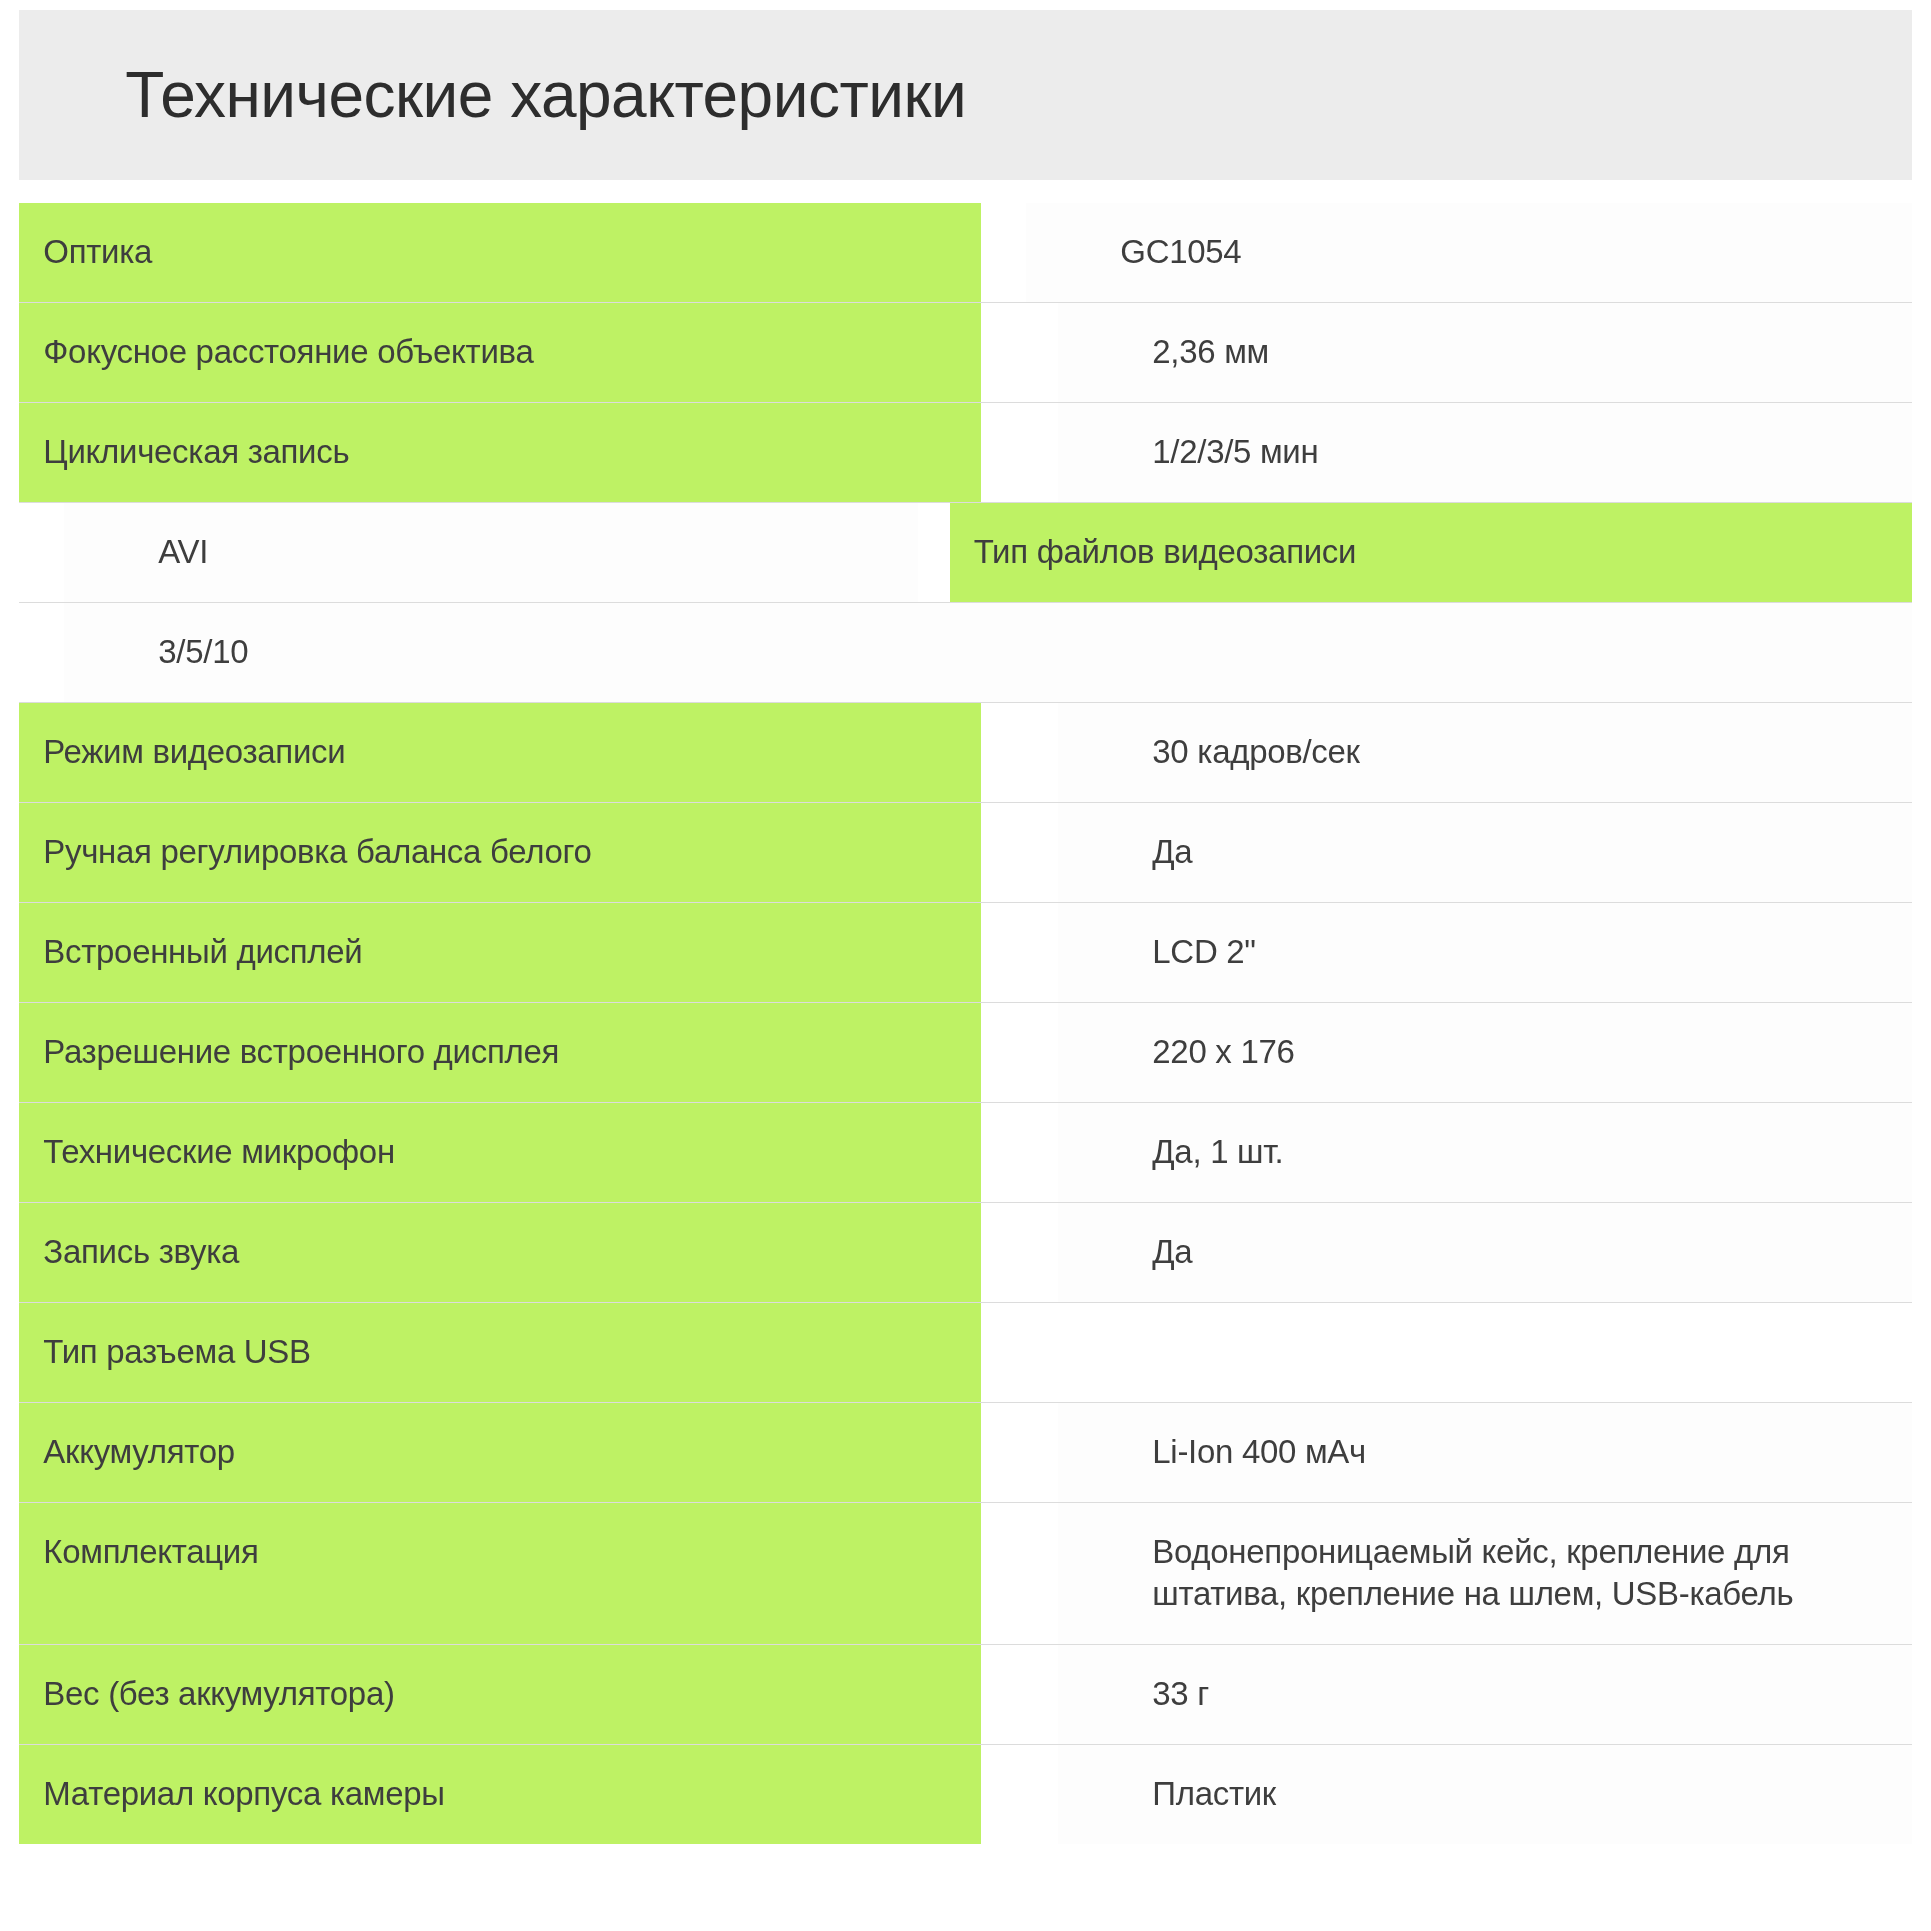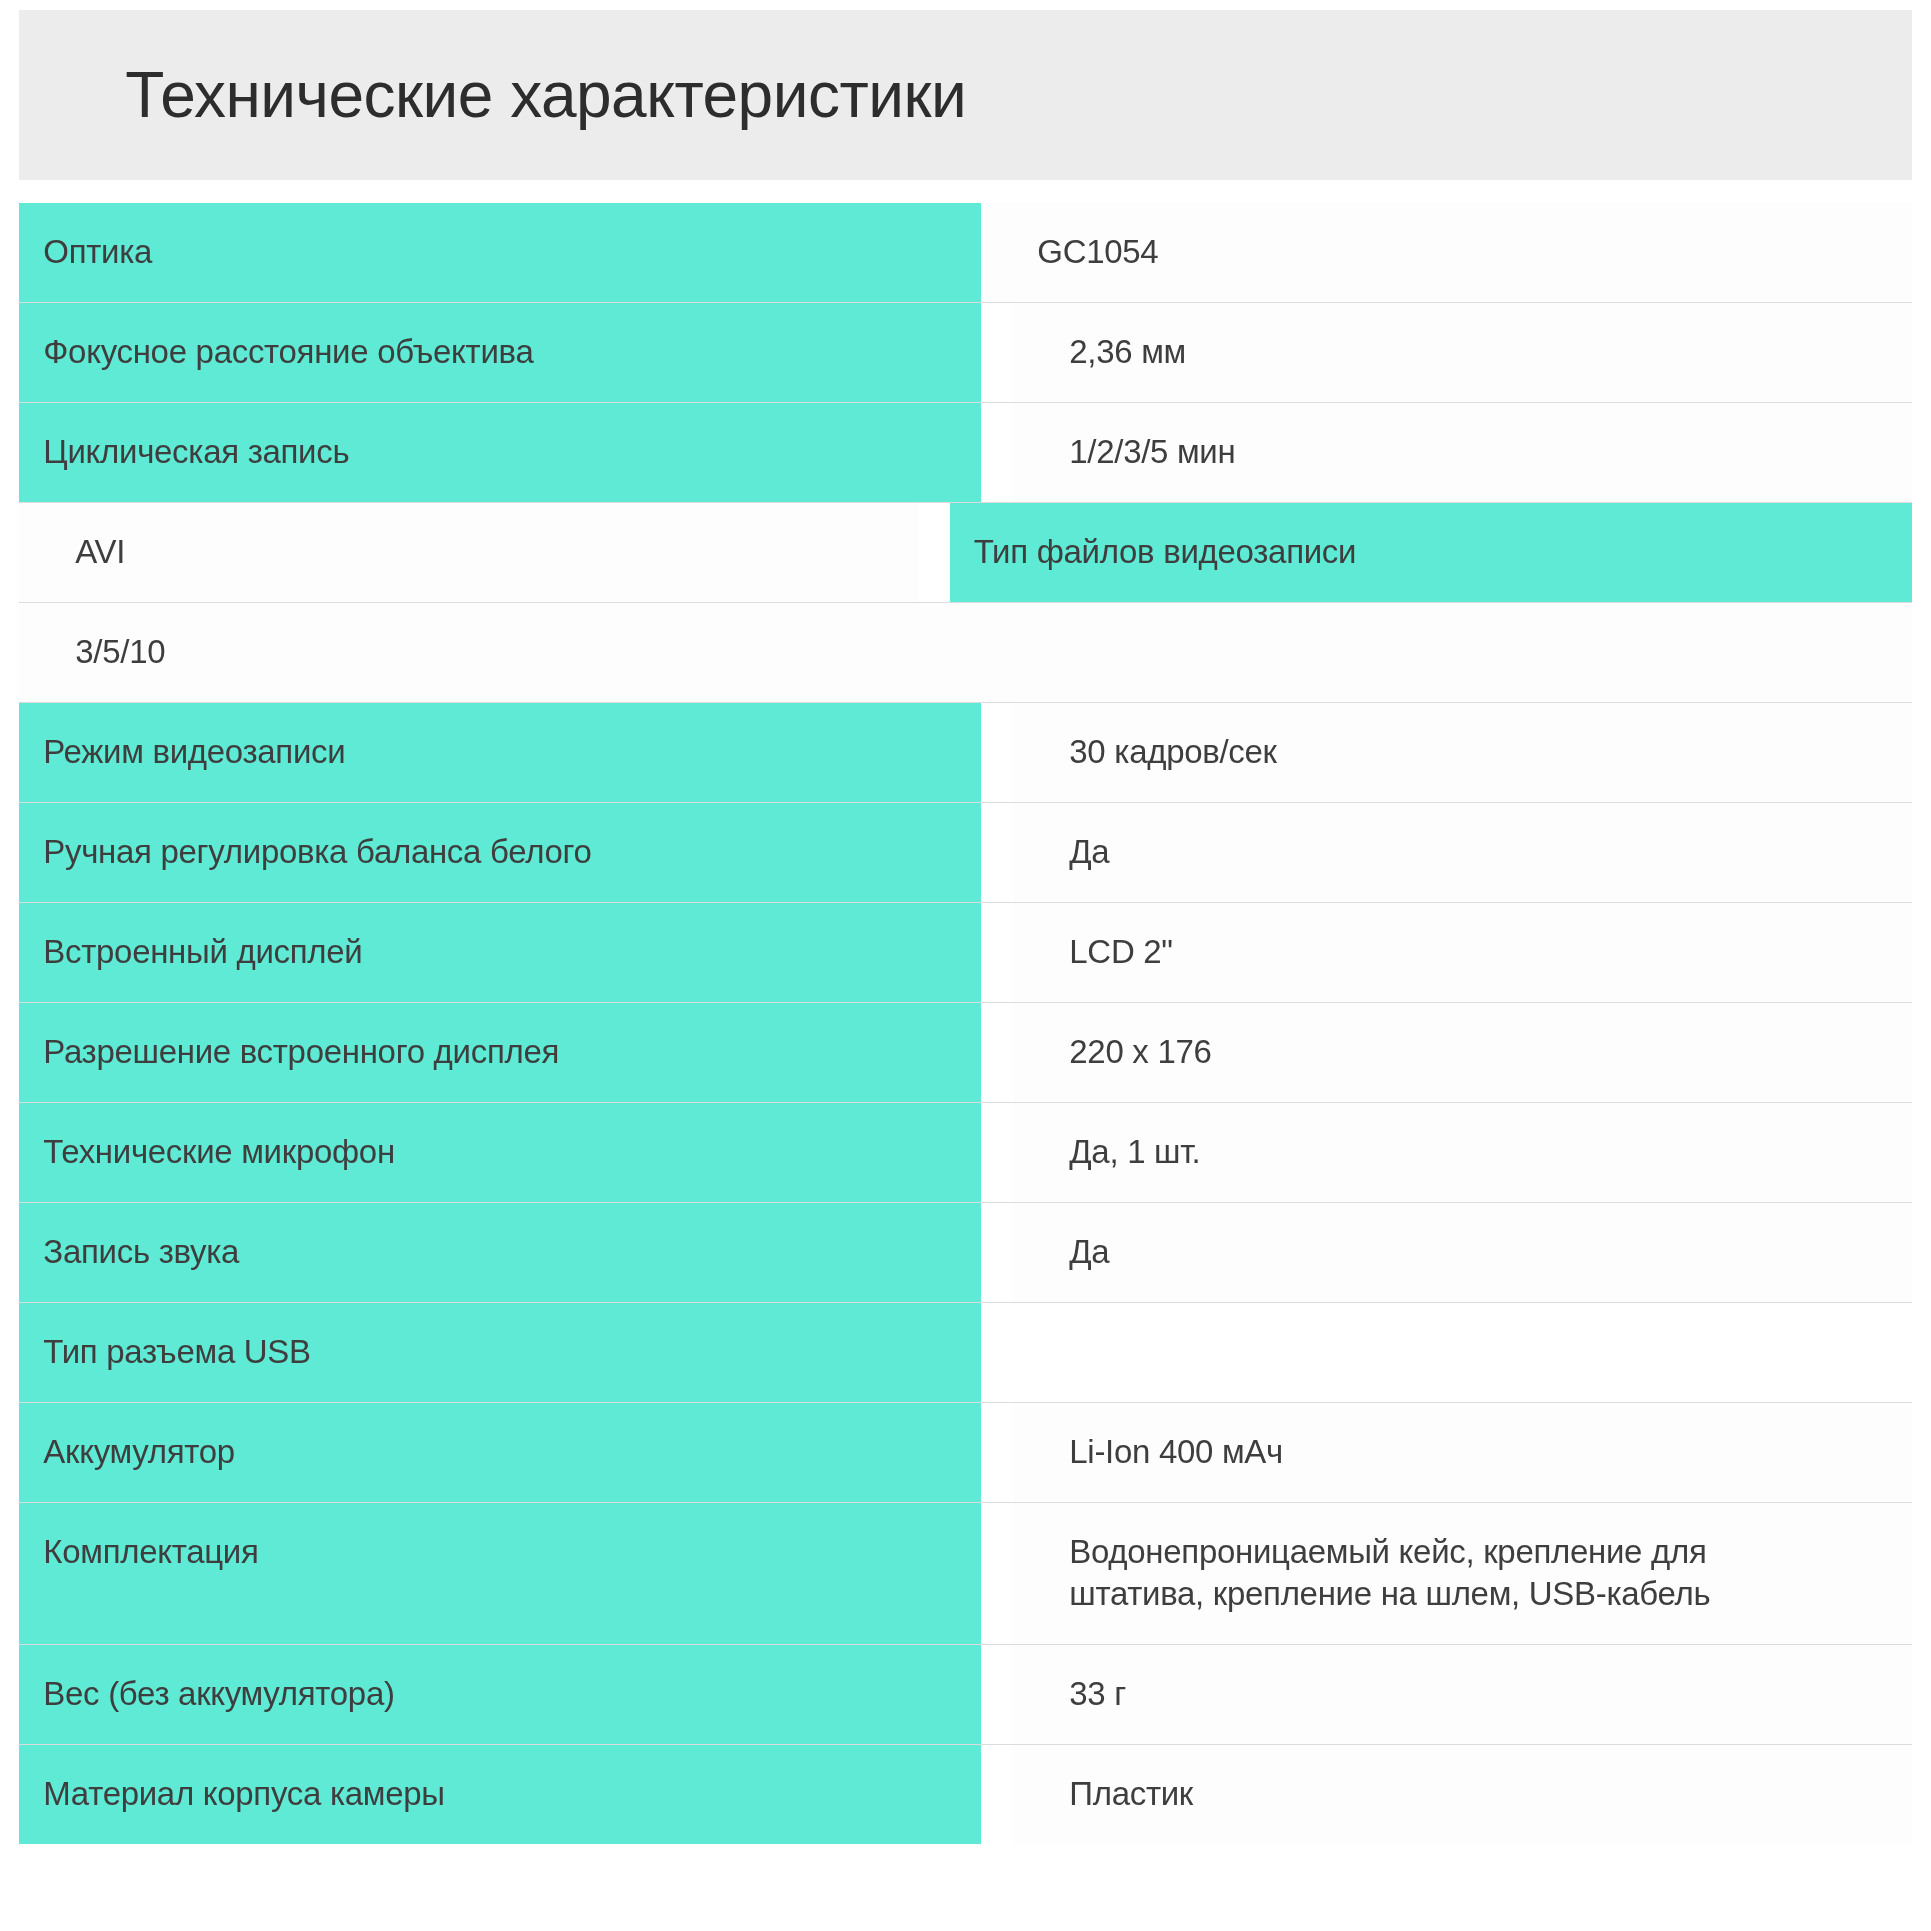--- a/index.html
+++ b/index.html
@@ -54,27 +54,28 @@
     padding: 28px 39px 29px 70px;
     font-size: 33px;
     line-height: 42px;
     font-weight: 400;
     color: #3e3e3e;
     letter-spacing: -0.3px;
   }
   .cell.label {
     width: 962px;
     flex: 0 0 962px;
-    background: #5eead4;
+    background: #bef264;
     padding-left: 24px;
   }
   .cell.value {
     flex: 1 1 auto;
     background: #fdfdfd;
-    padding-left: 56px;
+    padding-left: 94px;
+    margin-left: 45px;
   }
   .cell.value .txt {
     display: block;
     max-width: 734px;
   }
 </style>
 </head>
 <body>
 
 <div class="page">

